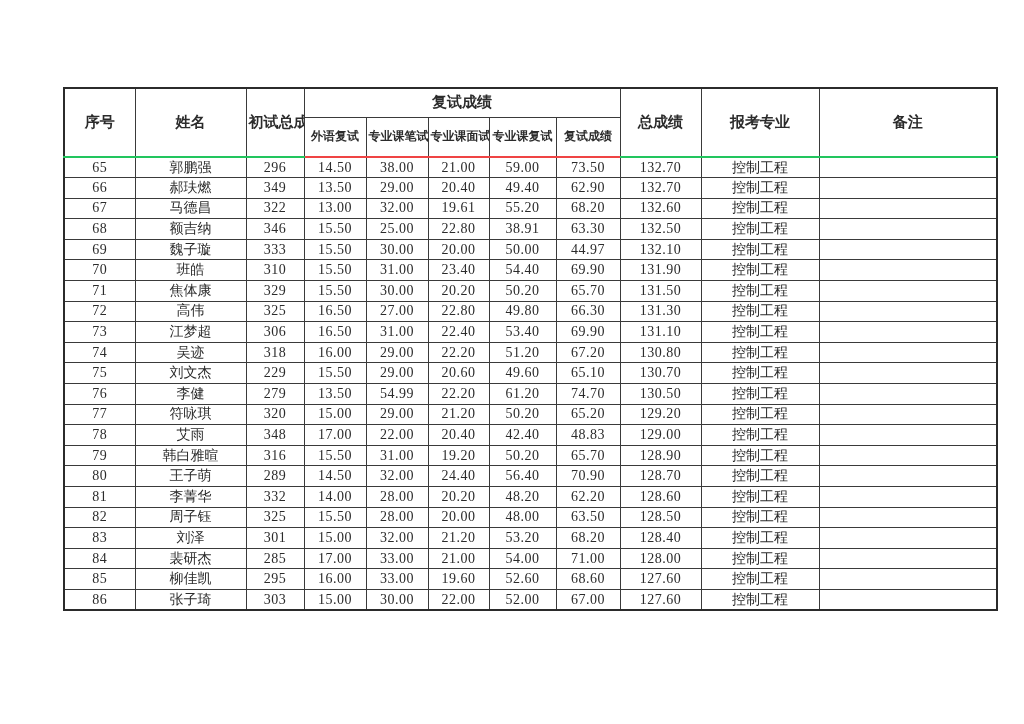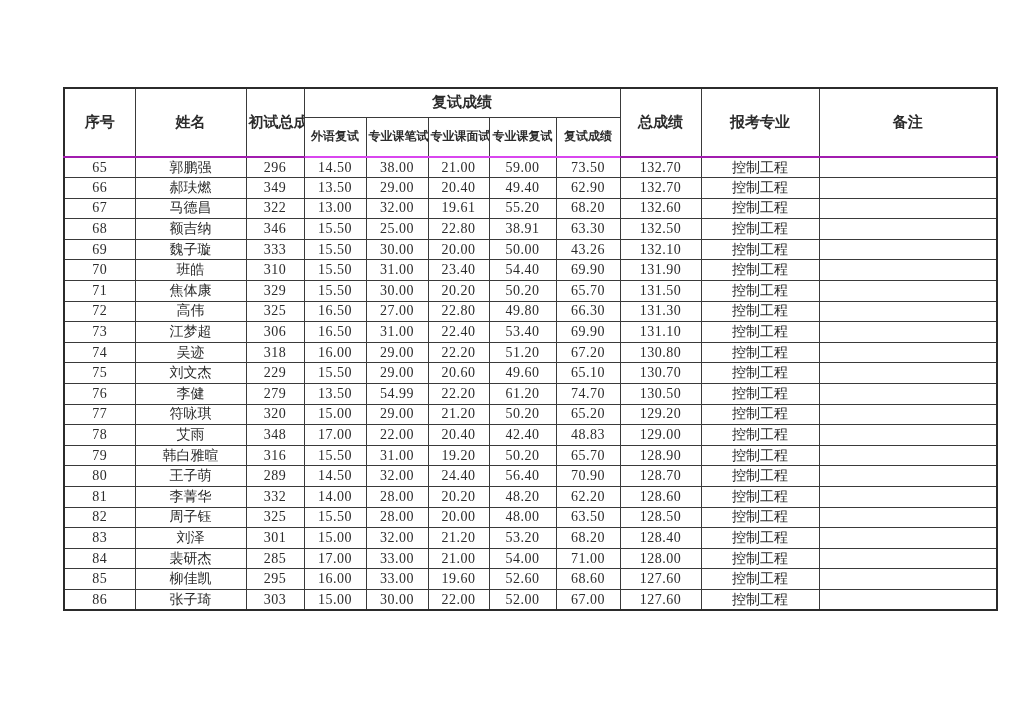--- a/index.html
+++ b/index.html
@@ -45,24 +45,24 @@
     line-height: 1.25;
     white-space: normal;
   }
   thead tr.group-row th.group-head {
     height: 29px;
   }
   thead tr.sub-row th {
     height: 40px;
     font-size: 12px;
     font-weight: bold;
-    border-bottom: 2px solid #d946ef;
+    border-bottom: 2px solid #ef4444;
   }
   thead th.span-col {
-    border-bottom: 2px solid #a21caf;
+    border-bottom: 2px solid #22c55e;
   }
   tbody td {
     height: 20.6px;
     font-size: 14px;
     font-weight: normal;
   }
   tbody td.num {
     letter-spacing: 0.5px;
   }
 </style>
@@ -156,21 +156,21 @@
           <td></td>
         </tr>
         <tr>
           <td class="num">69</td>
           <td>魏子璇</td>
           <td class="num">333</td>
           <td class="num">15.50</td>
           <td class="num">30.00</td>
           <td class="num">20.00</td>
           <td class="num">50.00</td>
-          <td class="num">43.26</td>
+          <td class="num">44.97</td>
           <td class="num">132.10</td>
           <td>控制工程</td>
           <td></td>
         </tr>
         <tr>
           <td class="num">70</td>
           <td>班皓</td>
           <td class="num">310</td>
           <td class="num">15.50</td>
           <td class="num">31.00</td>

